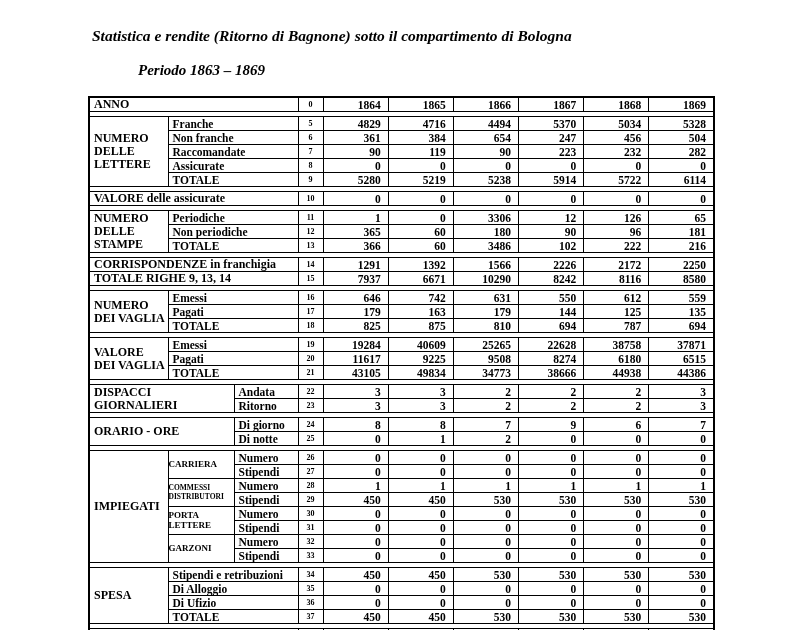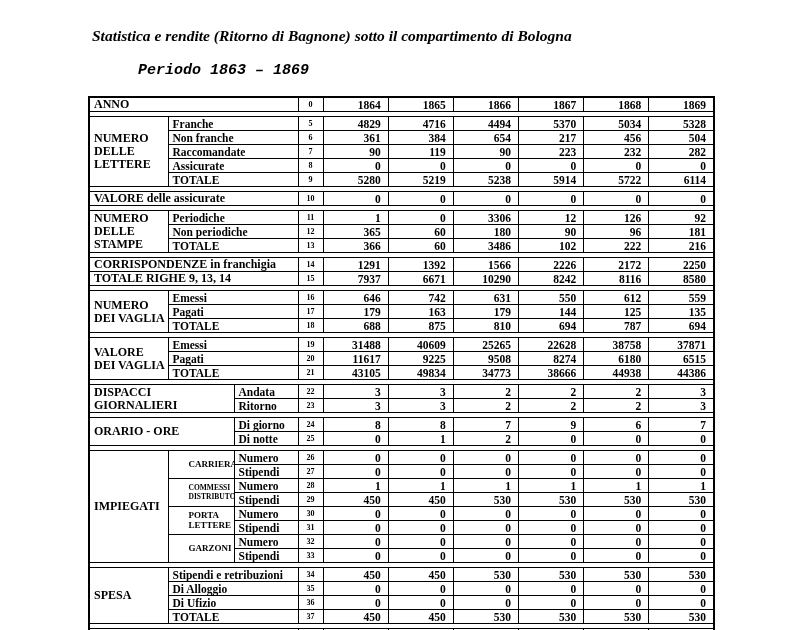--- a/index.html
+++ b/index.html
@@ -6,33 +6,33 @@
   body{
     width:800px;height:630px;background:#ffffff;position:relative;
     font-family:"Liberation Serif","DejaVu Serif",serif;color:#000;
   }
   .doc-title{
     position:absolute;left:92px;top:27px;
     font-size:15.5px;font-weight:bold;font-style:italic;white-space:nowrap;
   }
   .doc-subtitle{
     position:absolute;left:138px;top:62px;
-    font-size:15px;font-weight:bold;font-style:italic;white-space:nowrap;font-family:Liberation Mono, monospace;
+    font-size:15px;font-weight:bold;font-style:italic;white-space:nowrap;
   }
   table.stat{
     position:absolute;left:88px;top:96px;width:627px;
     border-collapse:collapse;table-layout:fixed;
     border:2px solid #000;
   }
   td{
     border:1px solid #000;height:13px;padding:0;
     font-weight:bold;overflow:hidden;vertical-align:middle;
   }
   td.sec{font-size:12px;text-align:left;padding-left:4px;line-height:1.08;}
-  td.grp{font-size:9px;text-align:left;padding-left:20px;line-height:1.08;}
+  td.grp{font-size:9px;text-align:left;padding-left:0;line-height:1.08;}
   td.grp-sm{font-size:7.5px;margin-top:20px;}
   td.lbl{font-size:11.5px;text-align:left;padding-left:4px;white-space:nowrap;margin-top:36px;}
   td.num{font-size:8px;text-align:center;}
   td.val{font-size:11.5px;text-align:right;padding-right:7px;}
   tr.sep td{height:4px;border-left:none;border-right:none;background:#fff;}
 </style>
 </head>
 <body>
 
 <div class="doc-title">Statistica e rendite (Ritorno di Bagnone) sotto il compartimento di Bologna</div>
@@ -81,21 +81,21 @@
         <td class="val">5370</td>
         <td class="val">5034</td>
         <td class="val">5328</td>
       </tr>
     <tr>
         <td class="lbl" colspan="2">Non franche</td>
         <td class="num">6</td>
         <td class="val">361</td>
         <td class="val">384</td>
         <td class="val">654</td>
-        <td class="val">217</td>
+        <td class="val">247</td>
         <td class="val">456</td>
         <td class="val">504</td>
       </tr>
     <tr>
         <td class="lbl" colspan="2">Raccomandate</td>
         <td class="num">7</td>
         <td class="val">90</td>
         <td class="val">119</td>
         <td class="val">90</td>
         <td class="val">223</td>
@@ -150,21 +150,21 @@
   <tbody>
     <tr>
         <td class="sec" rowspan="3">NUMERO DELLE STAMPE</td>
         <td class="lbl" colspan="2">Periodiche</td>
         <td class="num">11</td>
         <td class="val">1</td>
         <td class="val">0</td>
         <td class="val">3306</td>
         <td class="val">12</td>
         <td class="val">126</td>
-        <td class="val">92</td>
+        <td class="val">65</td>
       </tr>
     <tr>
         <td class="lbl" colspan="2">Non periodiche</td>
         <td class="num">12</td>
         <td class="val">365</td>
         <td class="val">60</td>
         <td class="val">180</td>
         <td class="val">90</td>
         <td class="val">96</td>
         <td class="val">181</td>
@@ -232,40 +232,40 @@
         <td class="val">179</td>
         <td class="val">163</td>
         <td class="val">179</td>
         <td class="val">144</td>
         <td class="val">125</td>
         <td class="val">135</td>
       </tr>
     <tr>
         <td class="lbl" colspan="2">TOTALE</td>
         <td class="num">18</td>
-        <td class="val">688</td>
+        <td class="val">825</td>
         <td class="val">875</td>
         <td class="val">810</td>
         <td class="val">694</td>
         <td class="val">787</td>
         <td class="val">694</td>
       </tr>
   </tbody>
   <tbody>
       <tr class="sep">
         <td colspan="10"></td>
       </tr>
     </tbody>
 
   <tbody>
     <tr>
         <td class="sec" rowspan="3">VALORE DEI VAGLIA</td>
         <td class="lbl" colspan="2">Emessi</td>
         <td class="num">19</td>
-        <td class="val">31488</td>
+        <td class="val">19284</td>
         <td class="val">40609</td>
         <td class="val">25265</td>
         <td class="val">22628</td>
         <td class="val">38758</td>
         <td class="val">37871</td>
       </tr>
     <tr>
         <td class="lbl" colspan="2">Pagati</td>
         <td class="num">20</td>
         <td class="val">11617</td>

